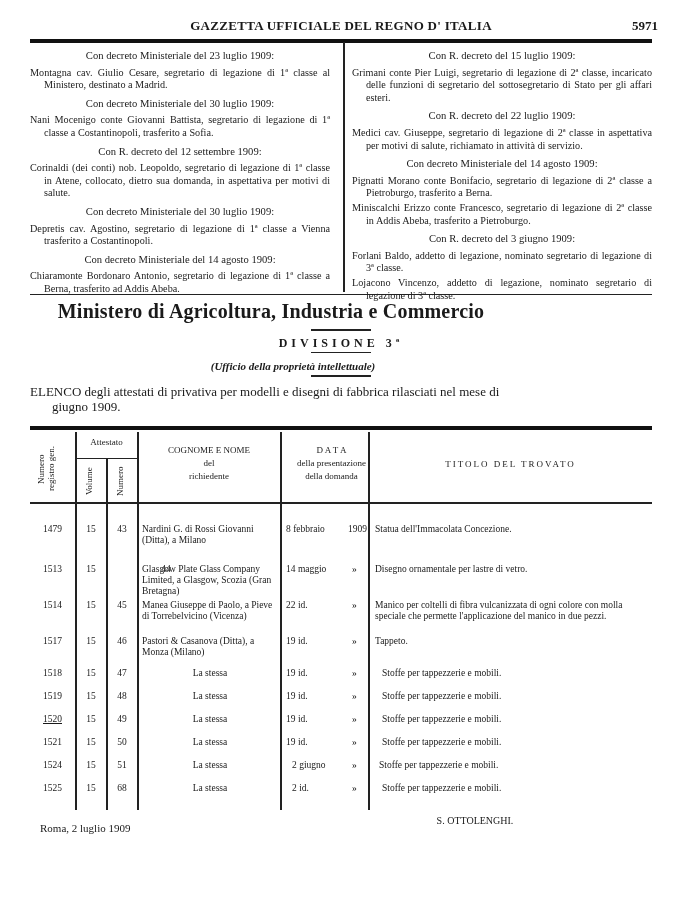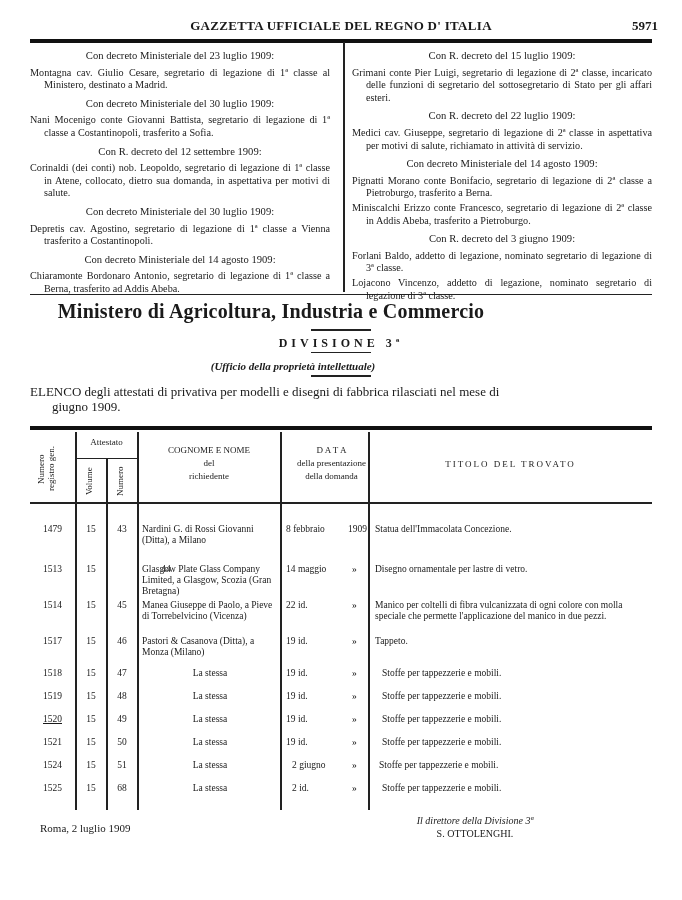--- a/index.html
+++ b/index.html
@@ -228,15 +228,14 @@
   <div class="abs cell num" style="left:46px; width:30px;">15</div>
   <div class="abs cell num" style="left:77px; width:30px;">68</div>
   <div class="abs cell num" style="left:112px; width:136px;">La stessa</div>
   <div class="abs cell" style="left:262px; width:60px;">2 id.</div>
   <div class="abs cell" style="left:322px; width:20px;">»</div>
   <div class="abs cell" style="left:352px; width:265px;">Stoffe per tappezzerie e mobili.</div>
 </div>
 
 <div class="abs footer-left">Roma, 2 luglio 1909</div>
 <div class="abs footer-right">
-  <div class="role">Il direttore della Divisione 3ª</div>
   <div>S. OTTOLENGHI.</div>
 </div>
 
 </body></html>

